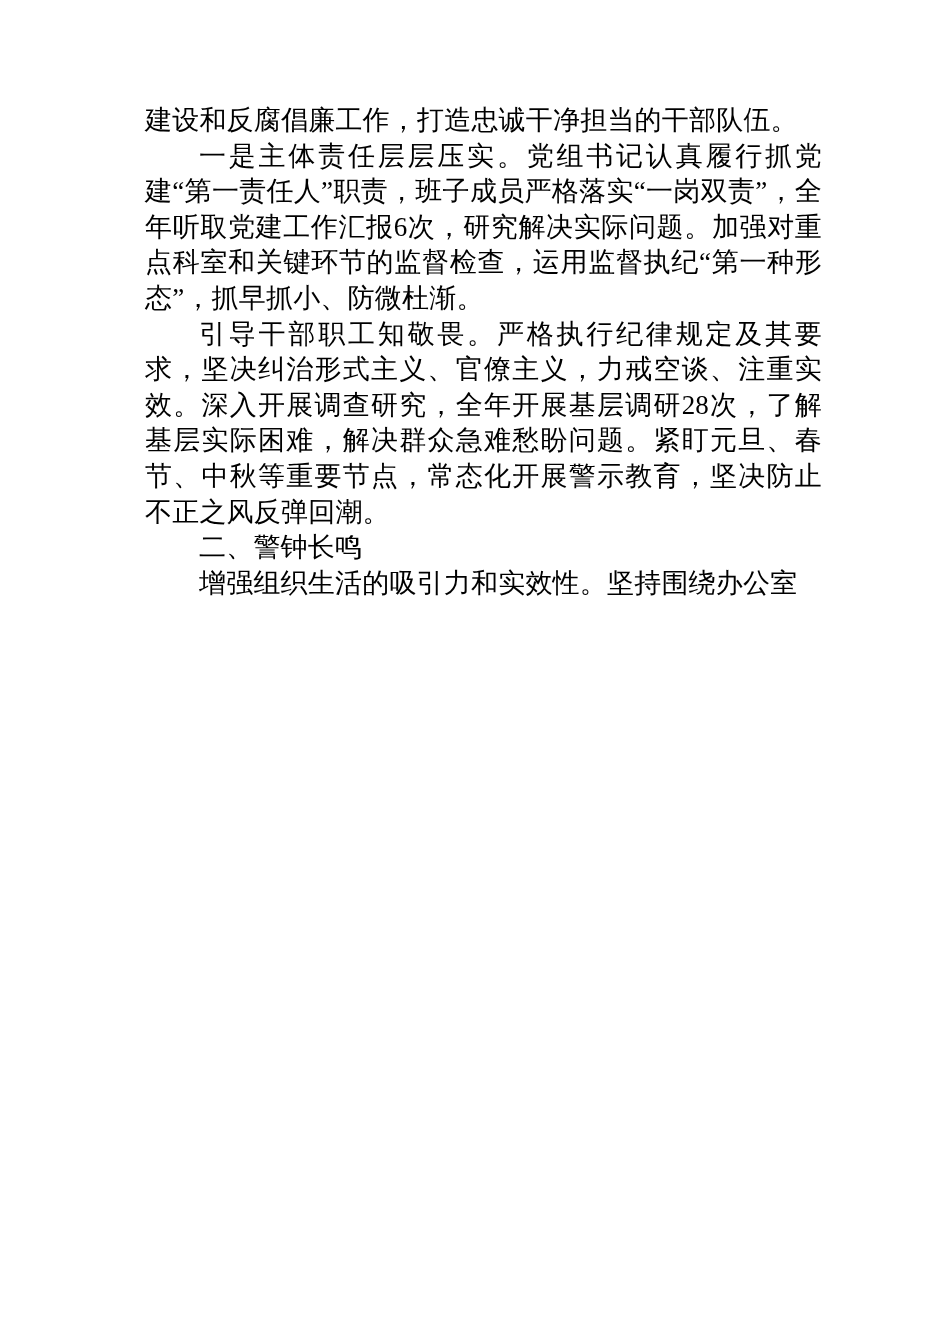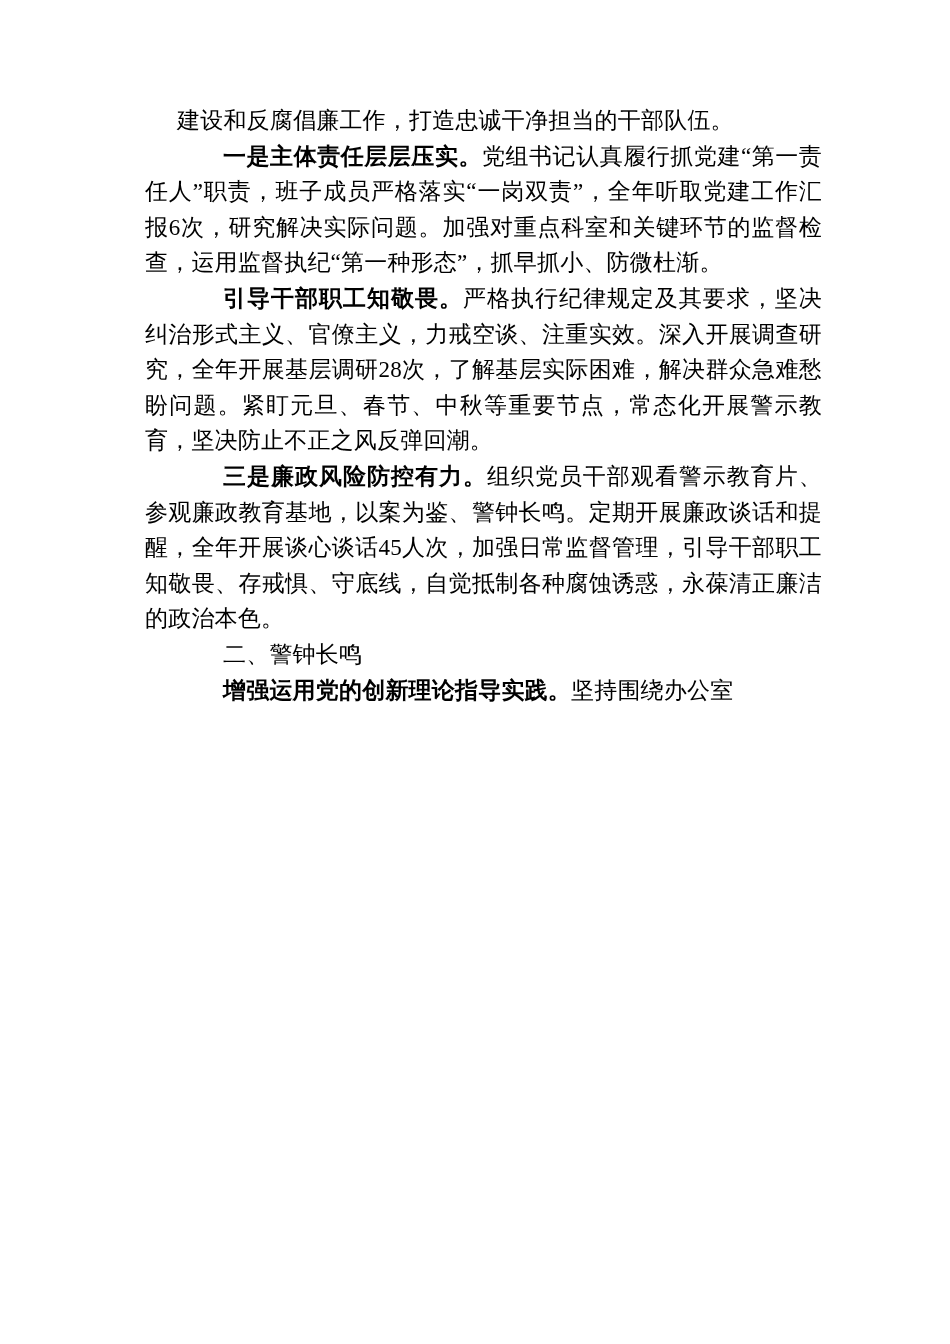--- a/index.html
+++ b/index.html
@@ -21,50 +21,48 @@
     padding: 103px 128px 40px 145px;
     background: #ffffff;
     overflow: hidden;
   }
   .text-block {
     width: 677px;
   }
   p.para {
     margin: 0;
     padding: 0;
-    font-size: 23px;
+    font-size: 27px;
     line-height: 35.6px;
     text-align: justify;
     text-justify: inter-character;
     text-indent: 2em;
     word-break: break-all;
     letter-spacing: 0.2px;
   }
   p.para.no-indent {
     text-indent: 0;
   }
   .lead {
-    font-weight: bold;
-    margin-left: 32px;
+    font-weight: normal;
   }
 </style>
 </head>
 <body>
 
 <div class="page">
   <div class="text-block">
 
     <p class="para no-indent"><b class="lead"></b><span>建设和反腐倡廉工作，打造忠诚干净担当的干部队伍。</span></p>
 
     <p class="para"><b class="lead">一是主体责任层层压实。</b><span>党组书记认真履行抓党建“第一责任人”职责，班子成员严格落实“一岗双责”，全年听取党建工作汇报6次，研究解决实际问题。加强对重点科室和关键环节的监督检查，运用监督执纪“第一种形态”，抓早抓小、防微杜渐。</span></p>
 
     <p class="para"><b class="lead">引导干部职工知敬畏。</b><span>严格执行纪律规定及其要求，坚决纠治形式主义、官僚主义，力戒空谈、注重实效。深入开展调查研究，全年开展基层调研28次，了解基层实际困难，解决群众急难愁盼问题。紧盯元旦、春节、中秋等重要节点，常态化开展警示教育，坚决防止不正之风反弹回潮。</span></p>
 
-    <p class="para"><b class="lead">三是廉政风险防控有力。</b><span>组织党员干部观看警示教育片、参观廉政教育基地，以案为鉴、警钟长鸣。定期开展廉政谈话和提醒，全年开展谈心谈话45人次，加强日常监督管理，引导干部职工知敬畏、存戒惧、守底线，自觉抵制各种腐蚀诱惑，永葆清正廉洁的政治本色。</span></p>
 
     <p class="para"><b class="lead"></b><span>二、警钟长鸣</span></p>
 
 
 
-    <p class="para"><b class="lead">增强运用党的创新理论指导实践。</b><span>坚持围绕办公室</span></p>
+    <p class="para"><b class="lead">增强组织生活的吸引力和实效性。</b><span>坚持围绕办公室</span></p>
 
   </div>
 </div>
 
 </body></html>

